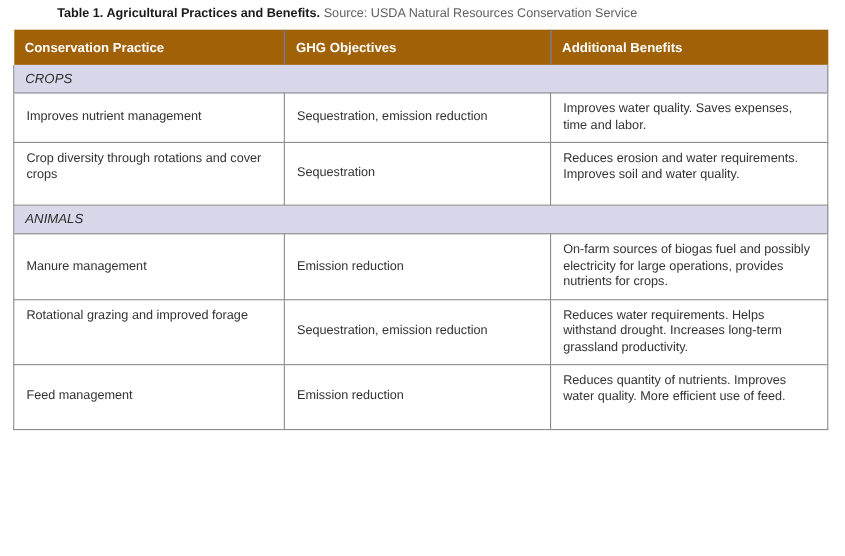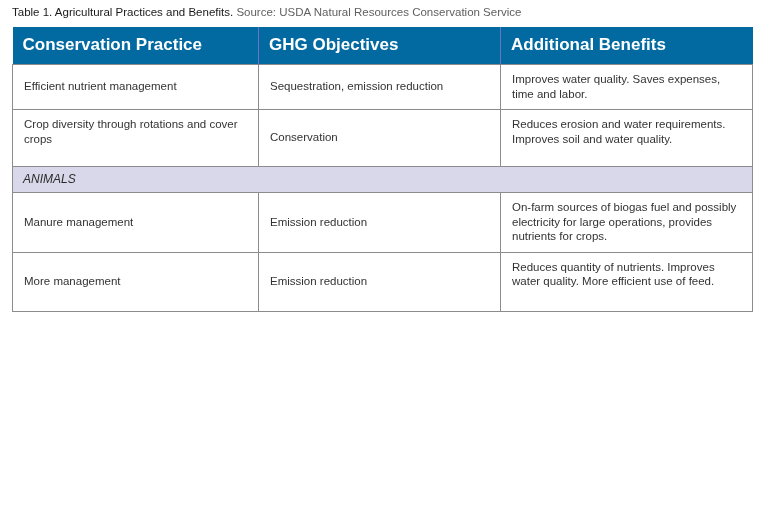--- a/index.html
+++ b/index.html
@@ -26,22 +26,23 @@
   
   .caption {
     position: absolute;
     left: 12px;
     top: 5px;
     font-size: 11.5px;
     line-height: 14px;
     white-space: nowrap;
   }
   .caption .cap-strong {
-    font-weight: normal;
+    font-weight: bold;
     color: #1a1a1a;
+    margin-left: 40px;
   }
   .caption .cap-source {
     font-weight: normal;
     color: #606060;
     margin-top: 44px;
   }
 
   
   .tbl-wrap {
     position: absolute;
@@ -54,23 +55,23 @@
     width: 740px;
     table-layout: fixed;
     font-size: 11.5px;
   }
   table.practices col.c1 { width: 246px; }
   table.practices col.c2 { width: 242px; }
   table.practices col.c3 { width: 252px; }
 
   
   thead th {
-    background: #0369a1;
+    background: #a16207;
     color: #ffffff;
-    font-size: 17px;
+    font-size: 12px;
     font-weight: bold;
     text-align: left;
     vertical-align: middle;
     padding: 8px 10px 9px 10px;
     height: 32px;
     box-sizing: border-box;
     border-right: 1px solid #6a74c0;
     border-bottom: none;
   }
   thead th:last-child { border-right: none; }
@@ -131,47 +132,55 @@
       </colgroup>
       <thead>
         <tr>
           <th>Conservation Practice</th>
           <th>GHG Objectives</th>
           <th>Additional Benefits</th>
         </tr>
       </thead>
       <tbody>
 
+        <tr class="section-row">
+          <td colspan="3">CROPS</td>
+        </tr>
 
 
         <tr class="h-b">
-          <td class="cell">Efficient nutrient management</td>
+          <td class="cell">Improves nutrient management</td>
           <td class="cell">Sequestration, emission reduction</td>
           <td class="cell col-benefit top-al">Improves water quality. Saves expenses, time and labor.</td>
         </tr>
 
         <tr class="h-c">
           <td class="cell top-al">Crop diversity through rotations and cover crops</td>
-          <td class="cell">Conservation</td>
+          <td class="cell">Sequestration</td>
           <td class="cell col-benefit top-al">Reduces erosion and water requirements. Improves soil and water quality.</td>
         </tr>
 
         <tr class="section-row">
           <td colspan="3">ANIMALS</td>
         </tr>
 
         <tr class="h-d">
           <td class="cell">Manure management</td>
           <td class="cell">Emission reduction</td>
           <td class="cell col-benefit top-al">On-farm sources of biogas fuel and possibly electricity for large operations, provides nutrients for crops.</td>
         </tr>
 
+        <tr class="h-e">
+          <td class="cell top-al">Rotational grazing and improved forage</td>
+          <td class="cell">Sequestration, emission reduction</td>
+          <td class="cell col-benefit top-al">Reduces water requirements. Helps withstand drought. Increases long-term grassland productivity.</td>
+        </tr>
 
         <tr class="h-f">
-          <td class="cell">More management</td>
+          <td class="cell">Feed management</td>
           <td class="cell">Emission reduction</td>
           <td class="cell col-benefit top-al">Reduces quantity of nutrients. Improves water quality. More efficient use of feed.</td>
         </tr>
 
       </tbody>
     </table>
   </div>
 
 </div>
 

